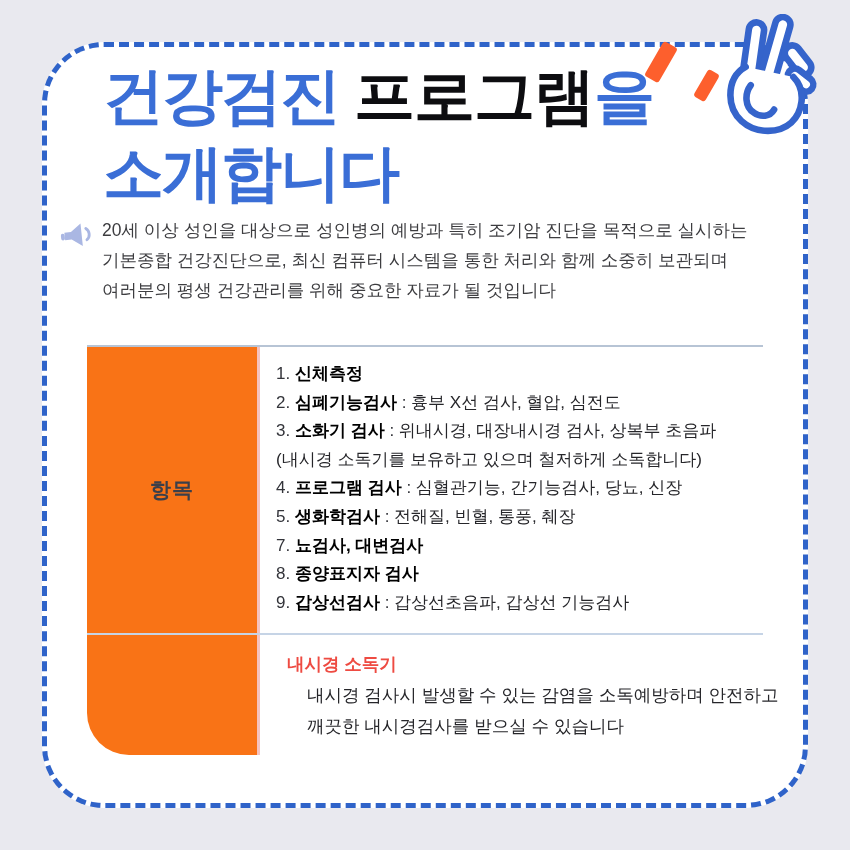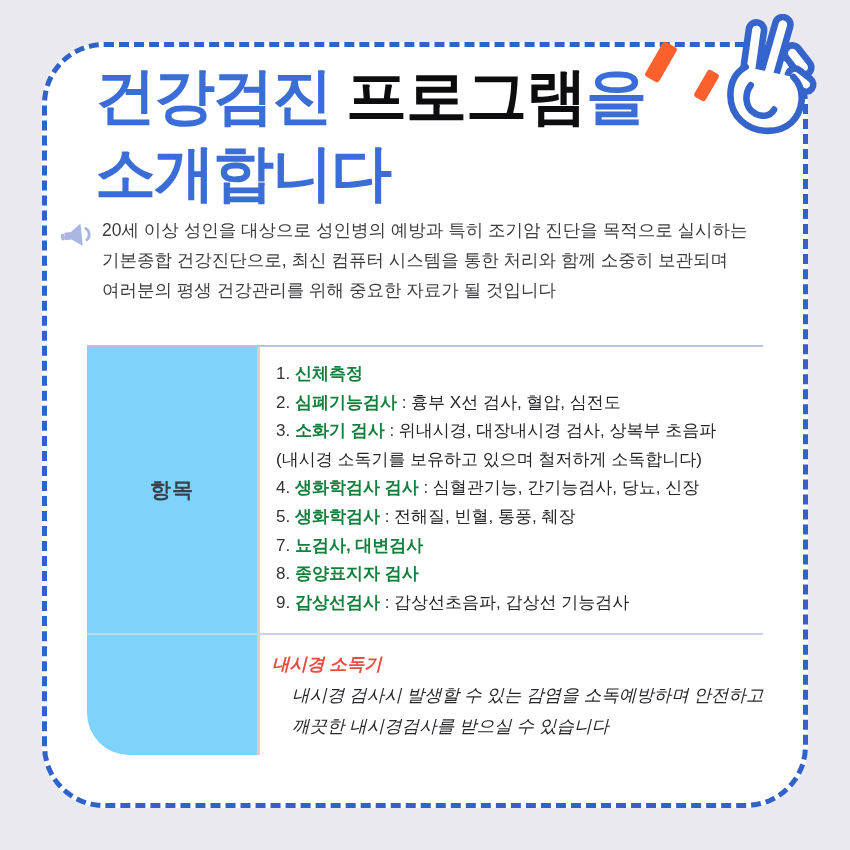--- a/index.html
+++ b/index.html
@@ -13,53 +13,53 @@
     position:absolute;left:42px;top:42px;right:42px;bottom:42px;
     background:#ffffff;border:5px dashed #2f63c9;border-radius:62px;
   }
   
   .hand{position:absolute;right:30px;top:14px;width:104px;height:122px;z-index:6;}
   .accent{position:absolute;background:#fd5f2d;border-radius:3px;z-index:5;}
   .accent.a1{left:653px;top:42px;width:16px;height:40px;transform:rotate(30deg);}
   .accent.a2{left:700px;top:70px;width:13px;height:31px;transform:rotate(30deg);}
   
   .title{
-    position:absolute;left:95px;top:58px;z-index:2;
+    position:absolute;left:103px;top:58px;z-index:2;
     font-size:61px;line-height:77px;font-weight:800;letter-spacing:-2px;
     color:#3a6ed6;white-space:nowrap;
   }
   .title .dark{color:#0d0d10;letter-spacing:-1px;}
   
   .intro-row{position:absolute;left:58px;top:215px;width:744px;display:flex;}
   .speaker{width:40px;flex:0 0 40px;padding-top:4px;}
   .intro-text{
     margin-left:4px;width:700px;
     font-size:17.5px;line-height:30px;color:#3d3d40;
     word-break:keep-all;
   }
   
   .table{position:absolute;left:87px;top:345px;width:676px;}
   .trow{display:flex;}
   .trow.first{border-top:2px solid #b7c4d5;border-bottom:2px solid #c6d4e6;}
   .cell-label{
-    width:170px;flex:0 0 170px;background:#7dd3fc;
+    width:170px;flex:0 0 170px;background:#f97316;
     border-right:3px solid #f5c3c0;
     display:flex;align-items:center;justify-content:center;
     font-size:21px;font-weight:bold;color:#3b3f4a;letter-spacing:1px;
   }
   .cell-label.bottom{border-bottom-left-radius:42px;}
   .cell-content{
     flex:1;padding:13px 0 16px 16px;
     font-size:17px;line-height:28.6px;color:#26262a;
     word-break:keep-all;
   }
   .exam-item .num{color:#33343a;}
-  .exam-item .term{color:#15803d;font-weight:bold;}
+  .exam-item .term{color:#000000;font-weight:bold;}
   .exam-item .sep{color:#33343a;}
-  .note-cell{flex:1;padding:15px 0 14px 12px;min-height:90px;font-style:italic;}
+  .note-cell{flex:1;padding:15px 0 14px 27px;min-height:90px;}
   .note-title{font-size:17.5px;font-weight:bold;color:#ee4b42;line-height:28px;}
   .note-body{
     font-size:17.5px;line-height:30.5px;color:#26262a;
     width:505px;word-break:keep-all;margin-top:2px;margin-left:20px;
   }
 </style>
 </head>
 <body>
 
 <div class="card"></div>
@@ -101,21 +101,21 @@
 <div class="table">
   <div class="trow first">
     <div class="cell-label">항목</div>
     <div class="cell-content">
   <div class="exam-item"><span class="num">1.</span> <span class="term">신체측정</span></div>
 
   <div class="exam-item"><span class="num">2.</span> <span class="term">심폐기능검사</span><span class="sep"> : </span><span class="desc">흉부 X선 검사, 혈압, 심전도</span></div>
 
   <div class="exam-item"><span class="num">3.</span> <span class="term">소화기 검사</span><span class="sep"> : </span><span class="desc">위내시경, 대장내시경 검사, 상복부 초음파(내시경 소독기를 보유하고 있으며 철저하게 소독합니다)</span></div>
 
-  <div class="exam-item"><span class="num">4.</span> <span class="term">생화학검사 검사</span><span class="sep"> : </span><span class="desc">심혈관기능, 간기능검사, 당뇨, 신장</span></div>
+  <div class="exam-item"><span class="num">4.</span> <span class="term">프로그램 검사</span><span class="sep"> : </span><span class="desc">심혈관기능, 간기능검사, 당뇨, 신장</span></div>
 
   <div class="exam-item"><span class="num">5.</span> <span class="term">생화학검사</span><span class="sep"> : </span><span class="desc">전해질, 빈혈, 통풍, 췌장</span></div>
 
 
   <div class="exam-item"><span class="num">7.</span> <span class="term">뇨검사, 대변검사</span></div>
 
   <div class="exam-item"><span class="num">8.</span> <span class="term">종양표지자 검사</span></div>
 
   <div class="exam-item"><span class="num">9.</span> <span class="term">갑상선검사</span><span class="sep"> : </span><span class="desc">갑상선초음파, 갑상선 기능검사</span></div>
 </div>

